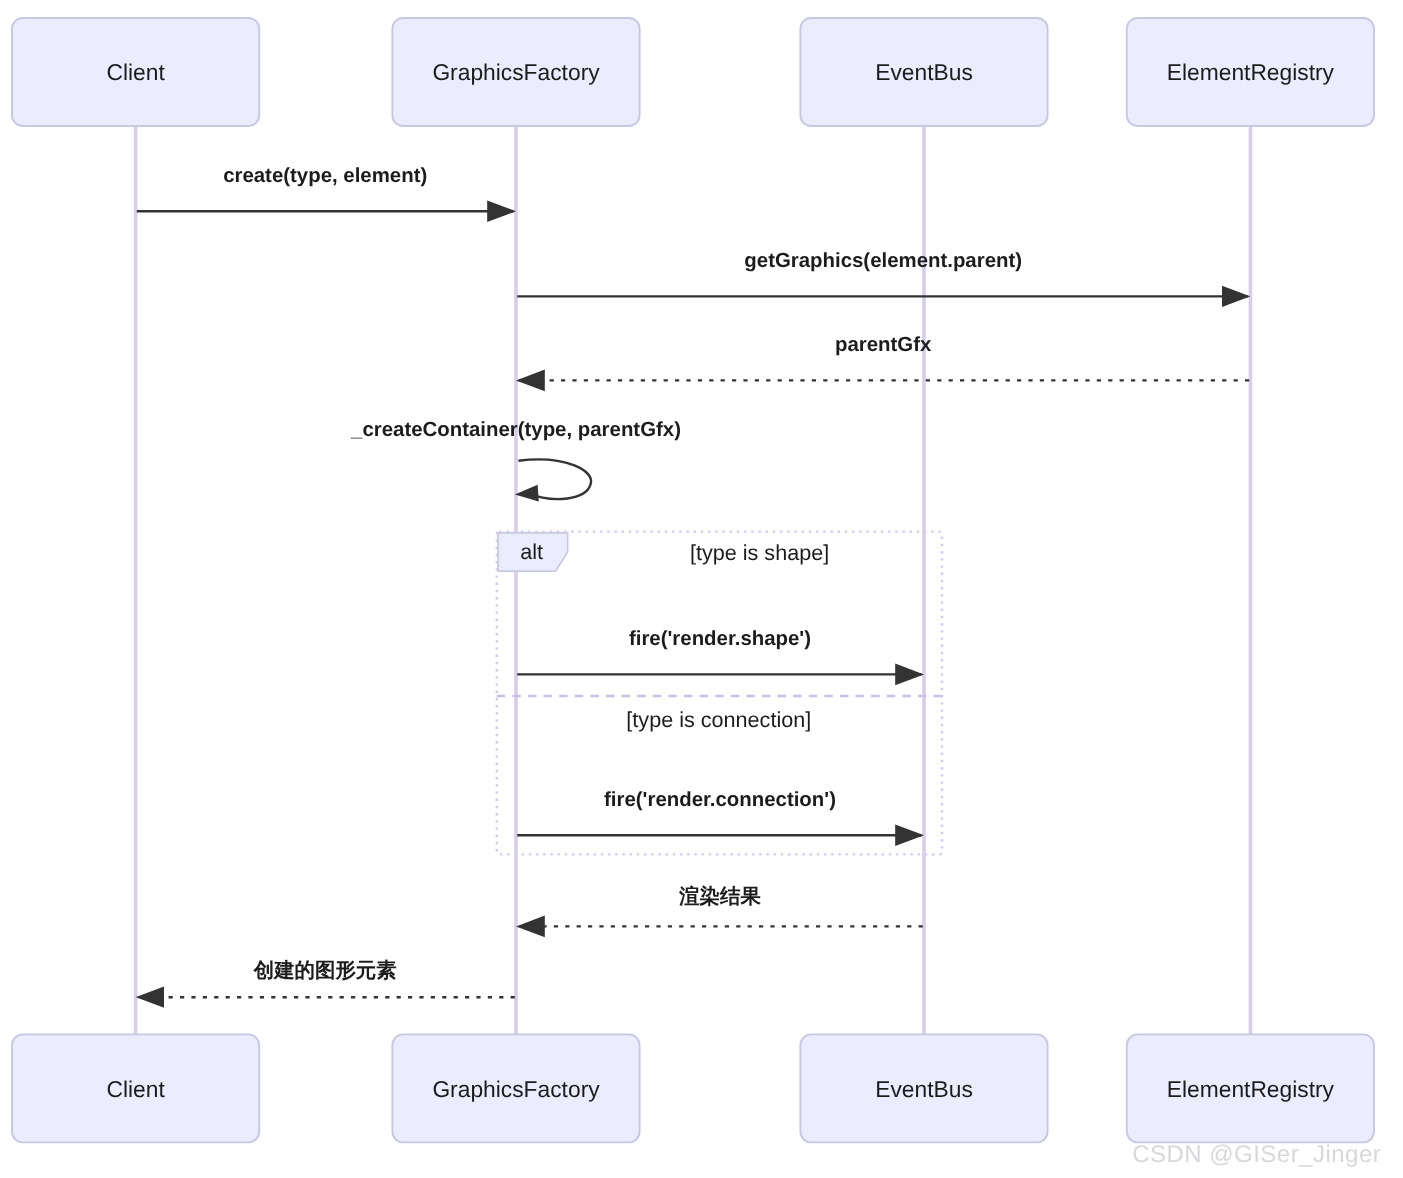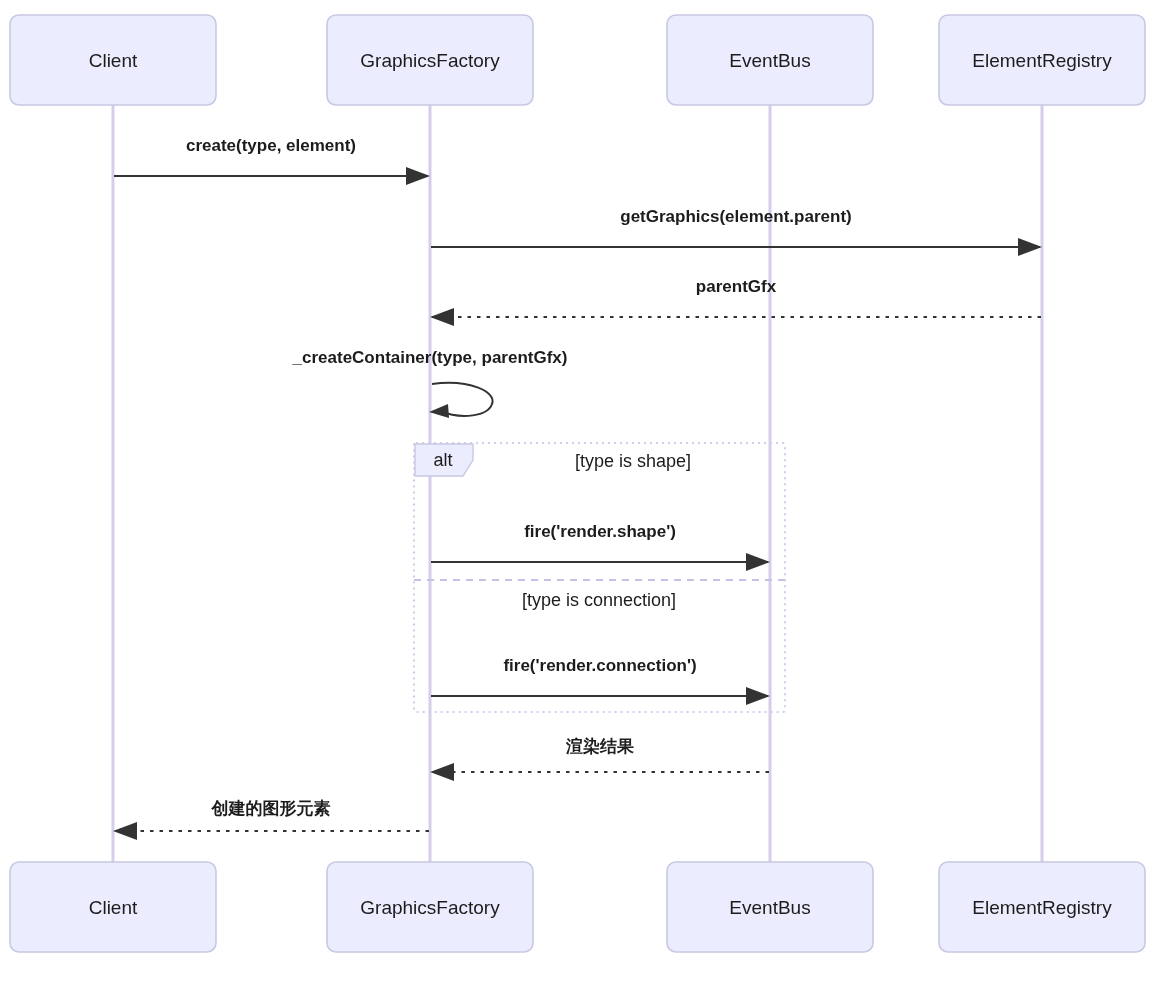--- a/index.html
+++ b/index.html
@@ -218,14 +218,15 @@
         <text class="actor-label" x="770" y="909">EventBus</text>
       </g>
       <g>
         <rect class="actor-box" x="939" y="862" width="206" height="90" rx="9"></rect>
         <text class="actor-label" x="1042" y="909">ElementRegistry</text>
       </g>
     </g>
 
   </svg>
 
+  <div class="watermark">CSDN @GISer_Jinger</div>
 
 </div>
 
 </body></html>

